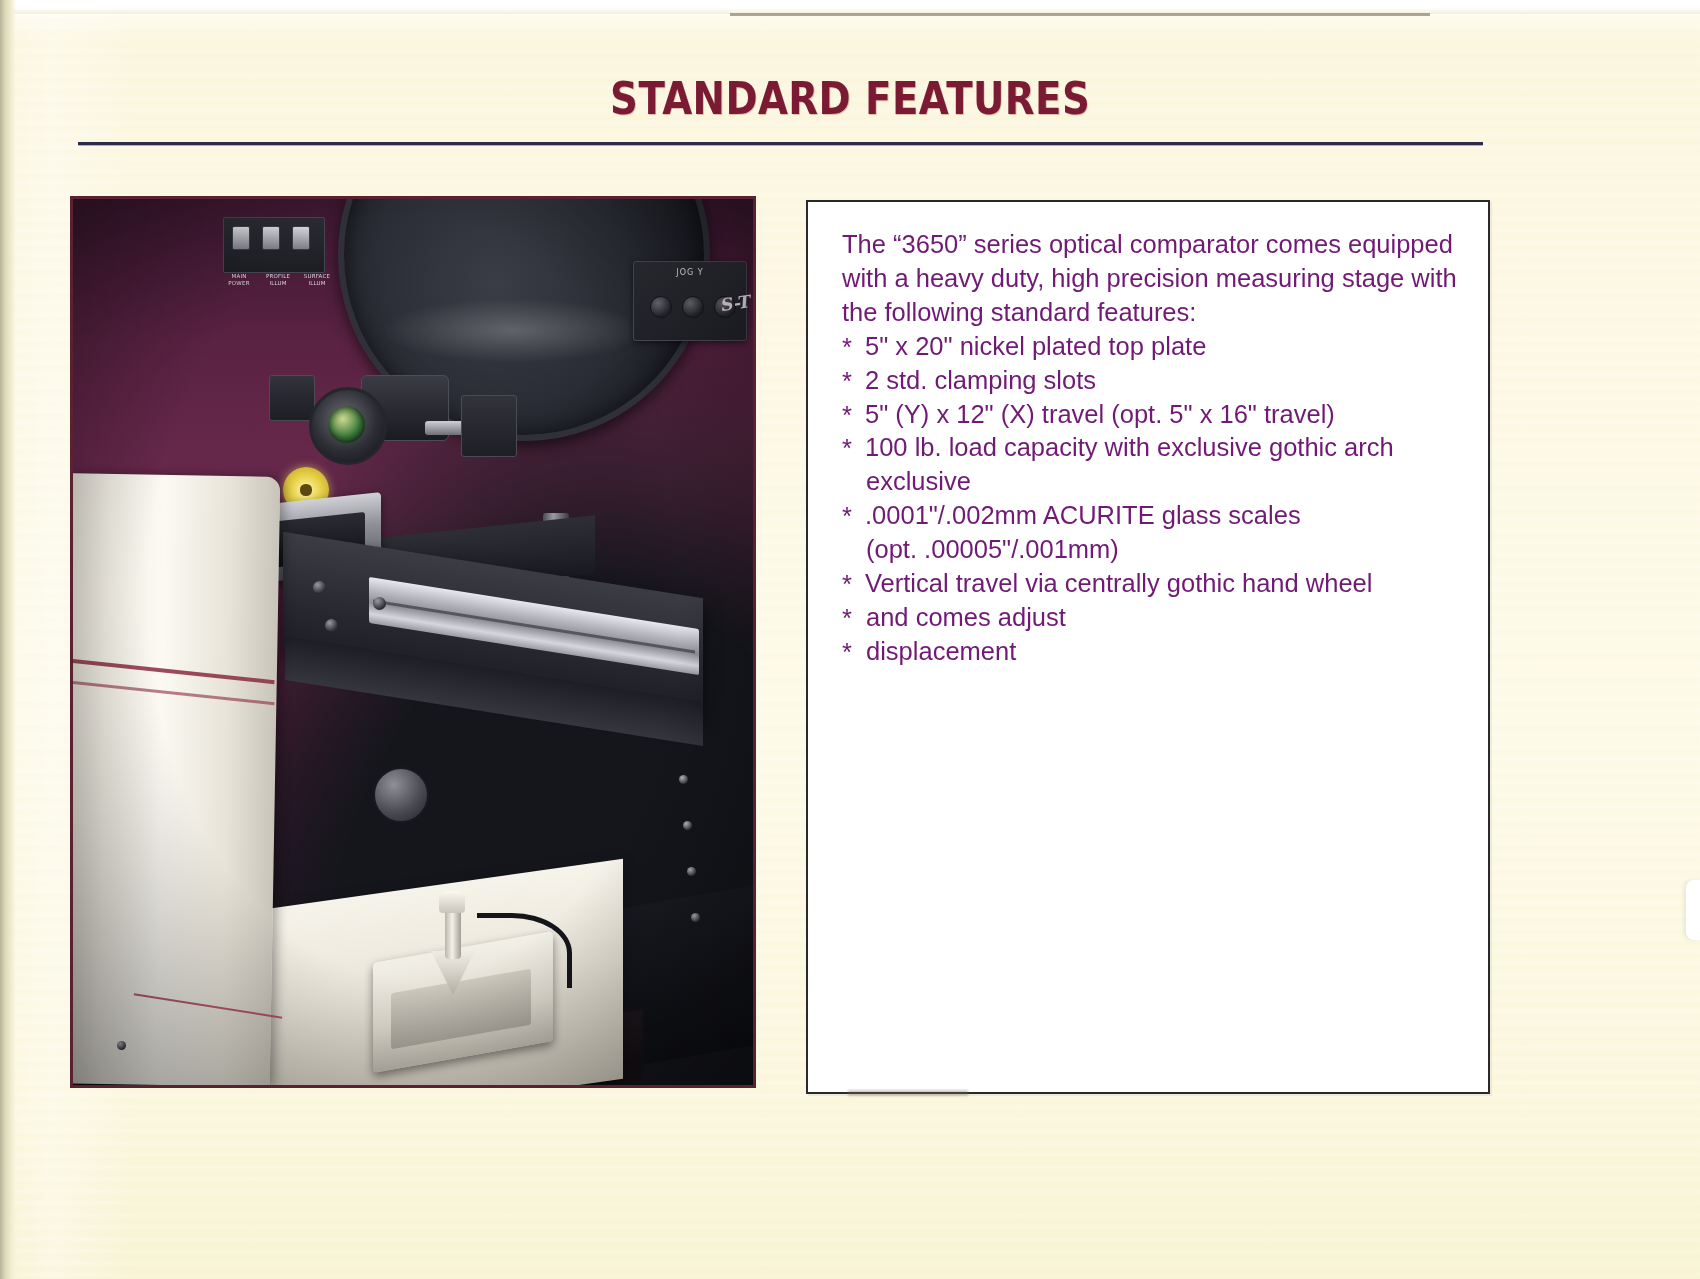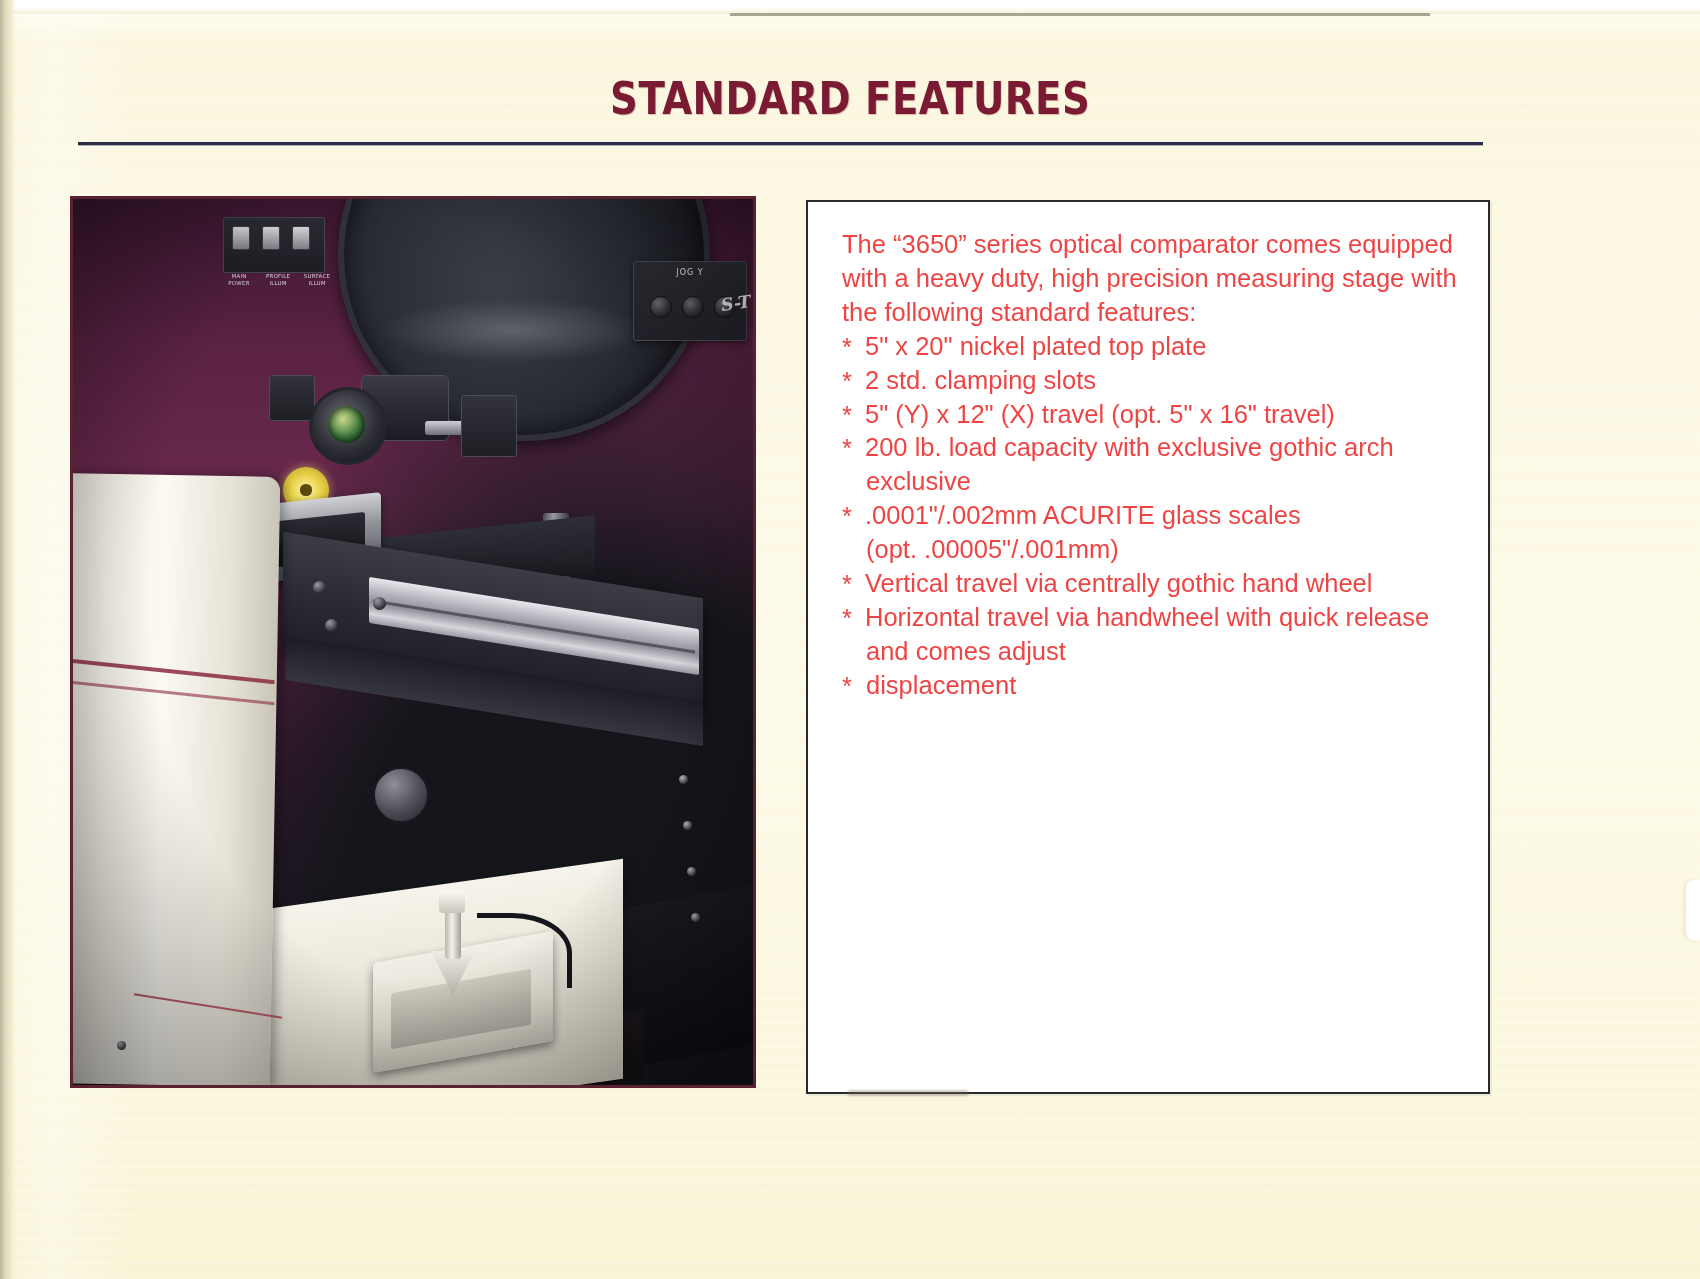--- a/index.html
+++ b/index.html
@@ -449,21 +449,21 @@
     left: 806px; top: 200px;
     width: 680px; height: 890px;
     background: #ffffff;
     border: 2px solid #2a2a2a;
     box-shadow: 2px 2px 0 rgba(0,0,0,.06);
   }
   #text-inner {
     padding: 26px 26px 0 34px;
     font-size: 25.5px;
     line-height: 1.33;
-    color: #ef4444;
+    color: #701a75;
   }
   #text-inner .para {
     margin: 0 0 0 0;
   }
   #text-inner ul {
     list-style: none;
     margin: 0;
     padding: 0;
   }
   #text-inner li {
@@ -584,35 +584,34 @@
         <li>
           <span class="star">*</span>
           <span>2 std. clamping slots</span>
         </li>
         <li>
           <span class="star">*</span>
           <span>5" (Y) x 12" (X) travel (opt. 5" x 16" travel)</span>
         </li>
         <li>
           <span class="star">*</span>
-          <span>200 lb. load capacity with exclusive gothic arch</span>
+          <span>100 lb. load capacity with exclusive gothic arch</span>
           <span class="cont">exclusive</span>
         </li>
         <li>
           <span class="star">*</span>
           <span>.0001"/.002mm ACURITE glass scales</span>
           <span class="cont">(opt. .00005"/.001mm)</span>
         </li>
         <li>
           <span class="star">*</span>
           <span>Vertical travel via centrally gothic hand wheel</span>
         </li>
         <li>
           <span class="star">*</span>
-          <span>Horizontal travel via handwheel with quick release</span>
           <span class="cont">and comes adjust</span>
         </li>
         <li>
           <span class="star">*</span>
           <span class="cont">displacement</span>
         </li>
       </ul>
     </div>
     <div id="panel-smudge"></div>
   </div>

